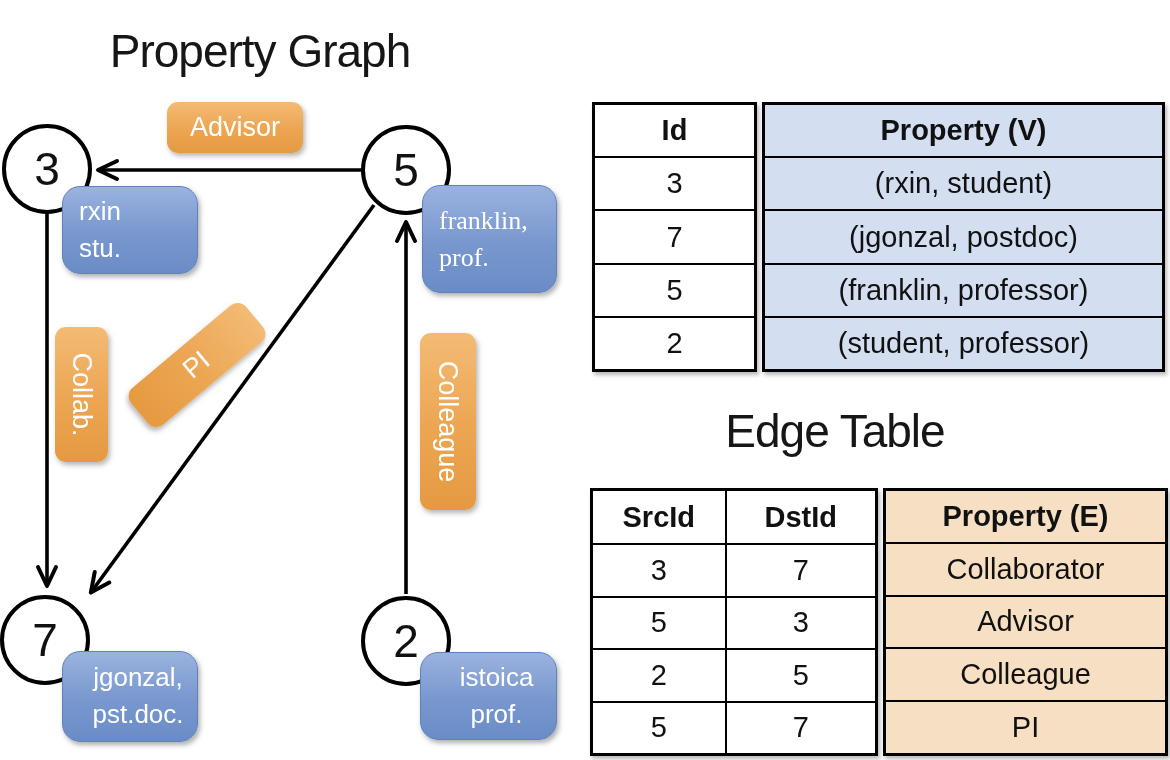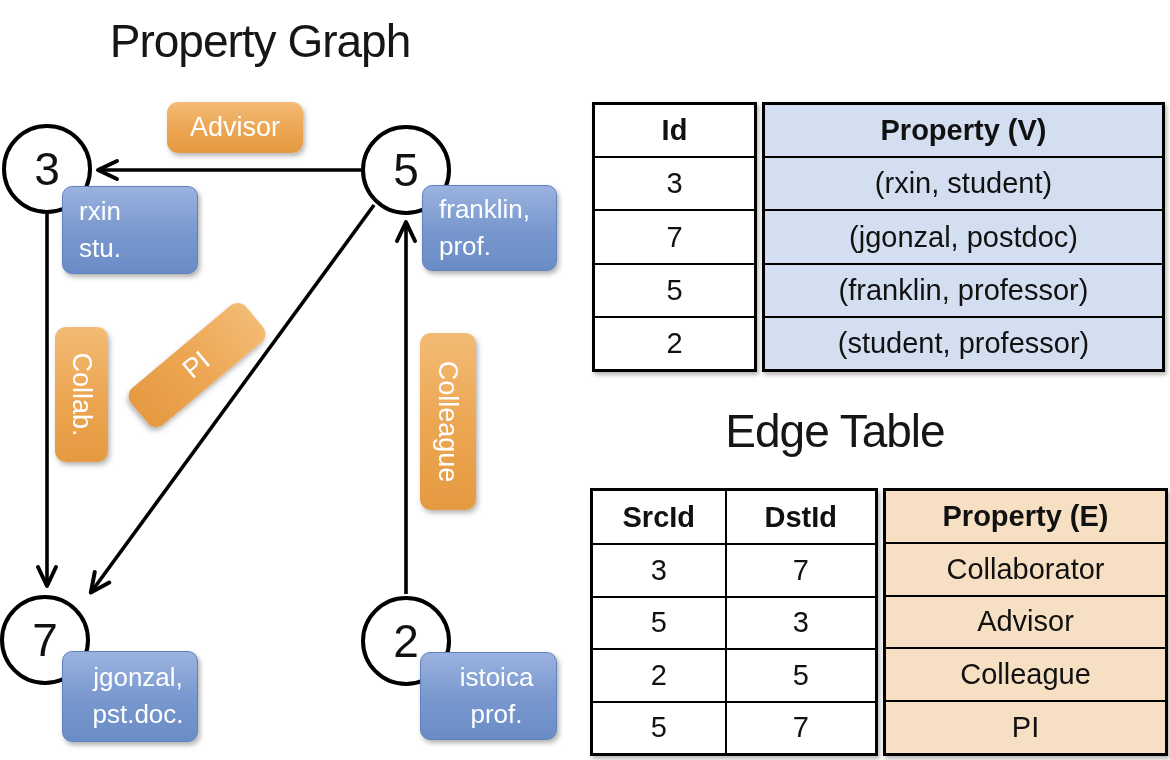--- a/index.html
+++ b/index.html
@@ -5,49 +5,49 @@
   * { margin:0; padding:0; box-sizing:border-box; }
   html,body { background:#fff; }
   .canvas {
     position:relative; width:1170px; height:760px; overflow:hidden;
     background:#fff; font-family:"Liberation Sans", sans-serif; color:#111;
   }
   .title {
     position:absolute; font-size:46px; line-height:1.1; letter-spacing:-1px;
     text-align:center; color:#161616; font-weight:400;
   }
-  .t-graph  { left:0;   top:16px;  width:520px; }
+  .t-graph  { left:0;   top:26px;  width:520px; }
   .t-vertex { left:592px; top:18px;  width:490px; }
   .t-edge   { left:590px; top:406px; width:490px; }
 
   
   svg.edges { position:absolute; left:0; top:0; z-index:1; pointer-events:none; }
 
   .circle {
     position:absolute; width:90px; height:90px; border-radius:50%;
     background:#fff; border:4px solid #000; z-index:2;
     display:flex; align-items:center; justify-content:center;
   }
   .vid { font-size:46px; color:#111; }
   .c3 { left:2px;   top:124px; }
   .c5 { left:361px; top:125px; }
   .c7 { left:0px;   top:595px; }
   .c2 { left:361px; top:596px; }
 
   .vlabel {
-    position:absolute; z-index:4; border-radius:10px;
+    position:absolute; z-index:4; border-radius:18px;
     background:linear-gradient(180deg,#9AB2DF 0%,#7897CE 55%,#6A8CC6 100%);
     border:1px solid #5F81BD;
     box-shadow:2px 3px 5px rgba(110,110,110,0.55);
     display:flex; flex-direction:column; justify-content:center;
     padding-left:16px; gap:3px;
   }
   .vlabel span { color:#fff; font-size:26px; line-height:1.3; }
   .p-rxin     { left:62px;  top:186px; width:136px; height:88px; }
-  .p-franklin { left:422px; top:185px; width:135px; height:86px; }
+  .p-franklin { left:422px; top:185px; width:135px; height:108px;font-family:Liberation Serif, serif; }
   .p-jgonzal  { left:62px;  top:651px; width:136px; height:91px;align-items:center; }
   .p-istoica  { left:420px; top:652px; width:137px; height:88px;text-align:center; }
 
   .elabel {
     position:absolute; z-index:3; border-radius:11px;
     background:linear-gradient(180deg,#F3BB75 0%,#ECA551 55%,#E59A41 100%);
     box-shadow:2px 3px 5px rgba(110,110,110,0.5);
     display:flex; align-items:center; justify-content:center;
     color:#fff; font-size:27px; white-space:nowrap;
   }

